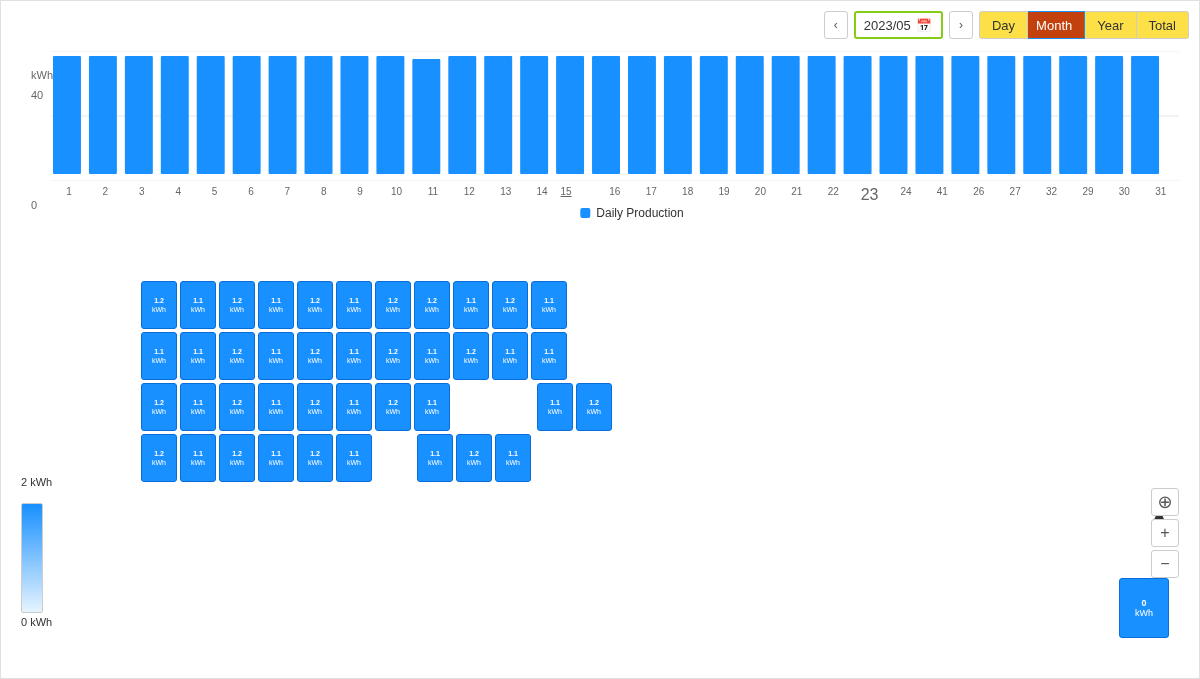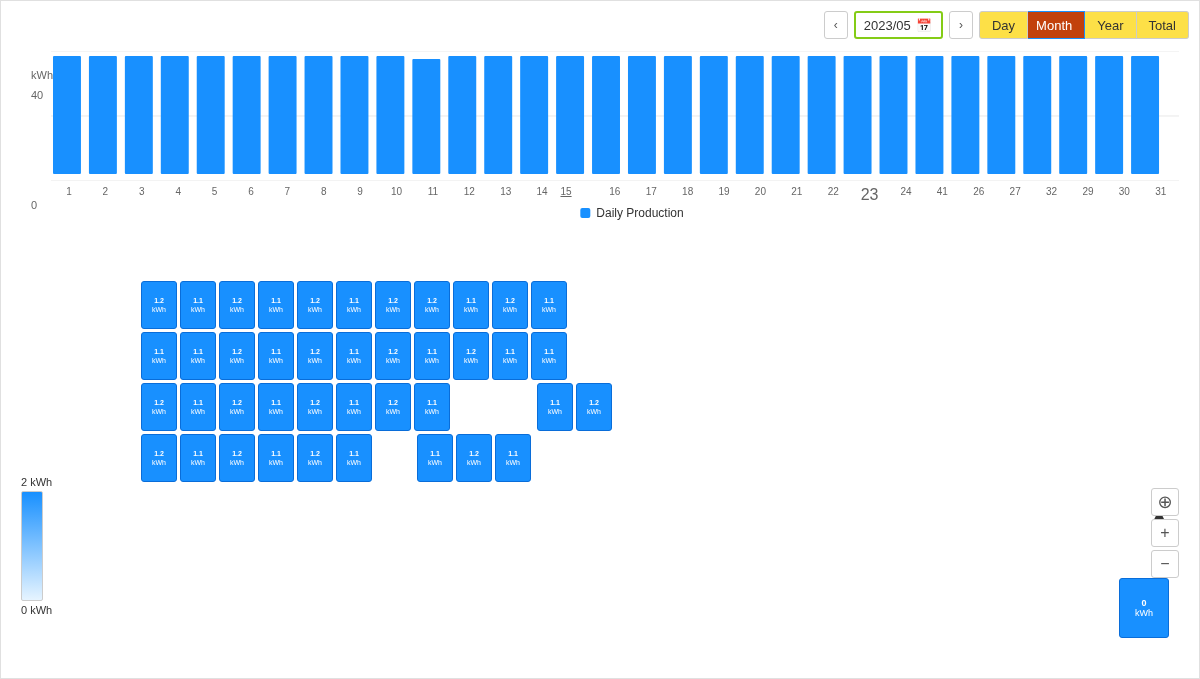--- a/index.html
+++ b/index.html
@@ -221,21 +221,21 @@
       left: 20px;
       top: 475px;
       display: flex;
       flex-direction: column;
       align-items: flex-start;
     }
 
     .scale-label-top {
       font-size: 11px;
       color: #333;
-      margin-bottom: 3px;
+      margin-bottom: 15px;
     }
 
     .scale-bar {
       width: 22px;
       height: 110px;
       background: linear-gradient(to bottom, #1890ff, #e6f4ff);
       border: 1px solid #ccc;
       border-radius: 2px;
     }
 

